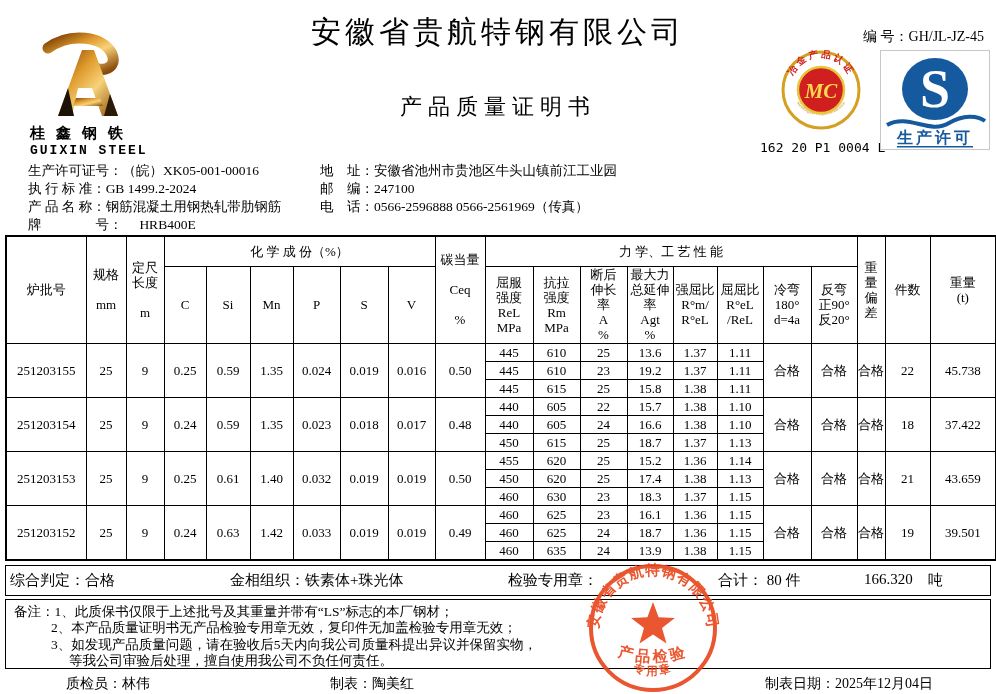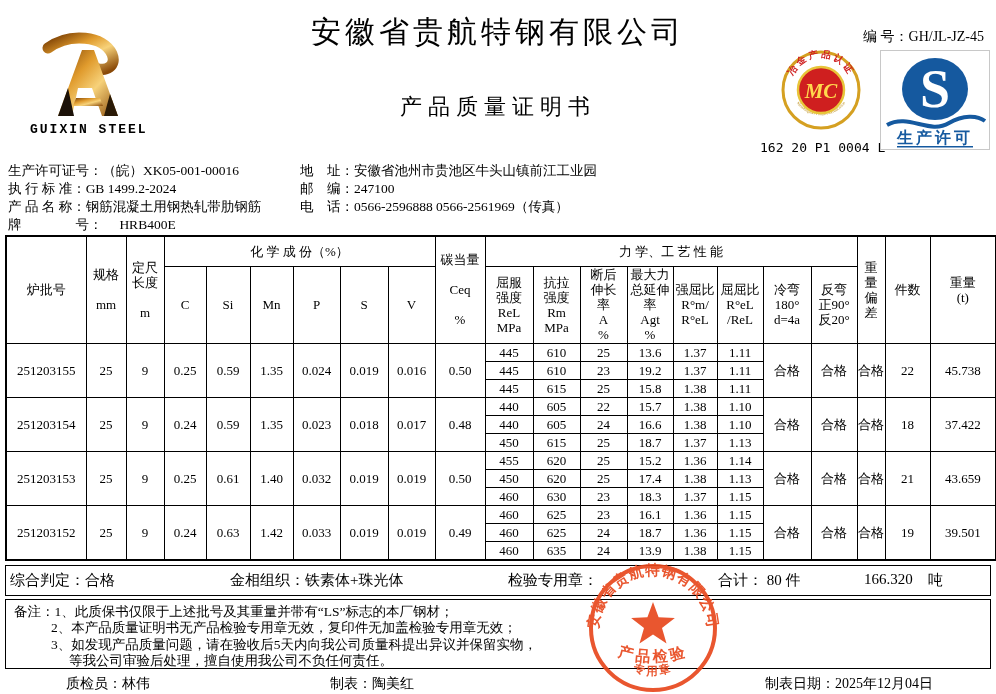--- a/index.html
+++ b/index.html
@@ -17,21 +17,21 @@
   .docno{ position:absolute; top:28px; right:12px; font-size:14px; }
   .logo-block{ position:absolute; left:30px; top:32px; width:150px; text-align:left;}
   .logo-cn{ font-size:15px; font-weight:bold; letter-spacing:11px; margin-top:2px; white-space:nowrap;}
   .logo-en{ font-size:13px; font-weight:bold; letter-spacing:2px; font-family:"Liberation Mono", monospace; white-space:nowrap;}
   .mc-badge{ position:absolute; left:781px; top:50px; }
   .mc-code{ position:absolute; left:760px; top:140px; font-size:13px;
             font-family:"DejaVu Sans Mono", monospace; white-space:nowrap;}
   .qs-badge{ position:absolute; left:880px; top:50px; width:110px; height:100px;
              border:1px solid #c8c8c8; background:#fff;}
   
-  .info{ position:relative; height:73px; font-size:13.5px; }
+  .info{ position:relative; height:73px; font-size:13.5px;margin-left:20px; }
   .info .col{ position:absolute; top:2px; }
   .info .row{ height:18px; line-height:18px; white-space:nowrap; }
   .c1{ left:8px; } .c2{ left:300px; } .c3{ left:640px; }
   
   table.main{ border-collapse:collapse; width:986px; margin:2px 5px 0 5px;
               table-layout:fixed; }
   table.main th, table.main td{
     border:1px solid #000; text-align:center; vertical-align:middle;
     font-weight:normal; font-size:13px; padding:0; overflow:hidden;
   }
@@ -76,20 +76,21 @@
             <stop offset="0.6" stop-color="#f7d27a"></stop>
             <stop offset="1" stop-color="#8a4a08"></stop>
           </linearGradient>
         </defs>
         <path d="M 18,16 C 40,0 74,4 82,22 C 87,34 76,40 66,36" stroke="url(#gold)" stroke-width="11" fill="none" stroke-linecap="round"></path>
         <polygon points="28,84 52,18 64,18 88,84 72,84 62,56 48,56 42,84" fill="url(#gold)"></polygon>
         <polygon points="46,66 70,66 73,74 43,74" fill="url(#gold)"></polygon>
         <polygon points="28,84 38,56 44,84" fill="#1c1208"></polygon>
         <polygon points="88,84 80,62 74,84" fill="#2a1a06"></polygon>
       </svg>
+      <div class="logo-cn">桂鑫钢铁</div>
       <div class="logo-en">GUIXIN STEEL</div>
     </div>
 
     <div class="title">安徽省贵航特钢有限公司</div>
     <div class="subtitle">产品质量证明书</div>
 
     <div class="docno">
       <span>编 号：</span><span>GH/JL-JZ-45</span>
     </div>
 

